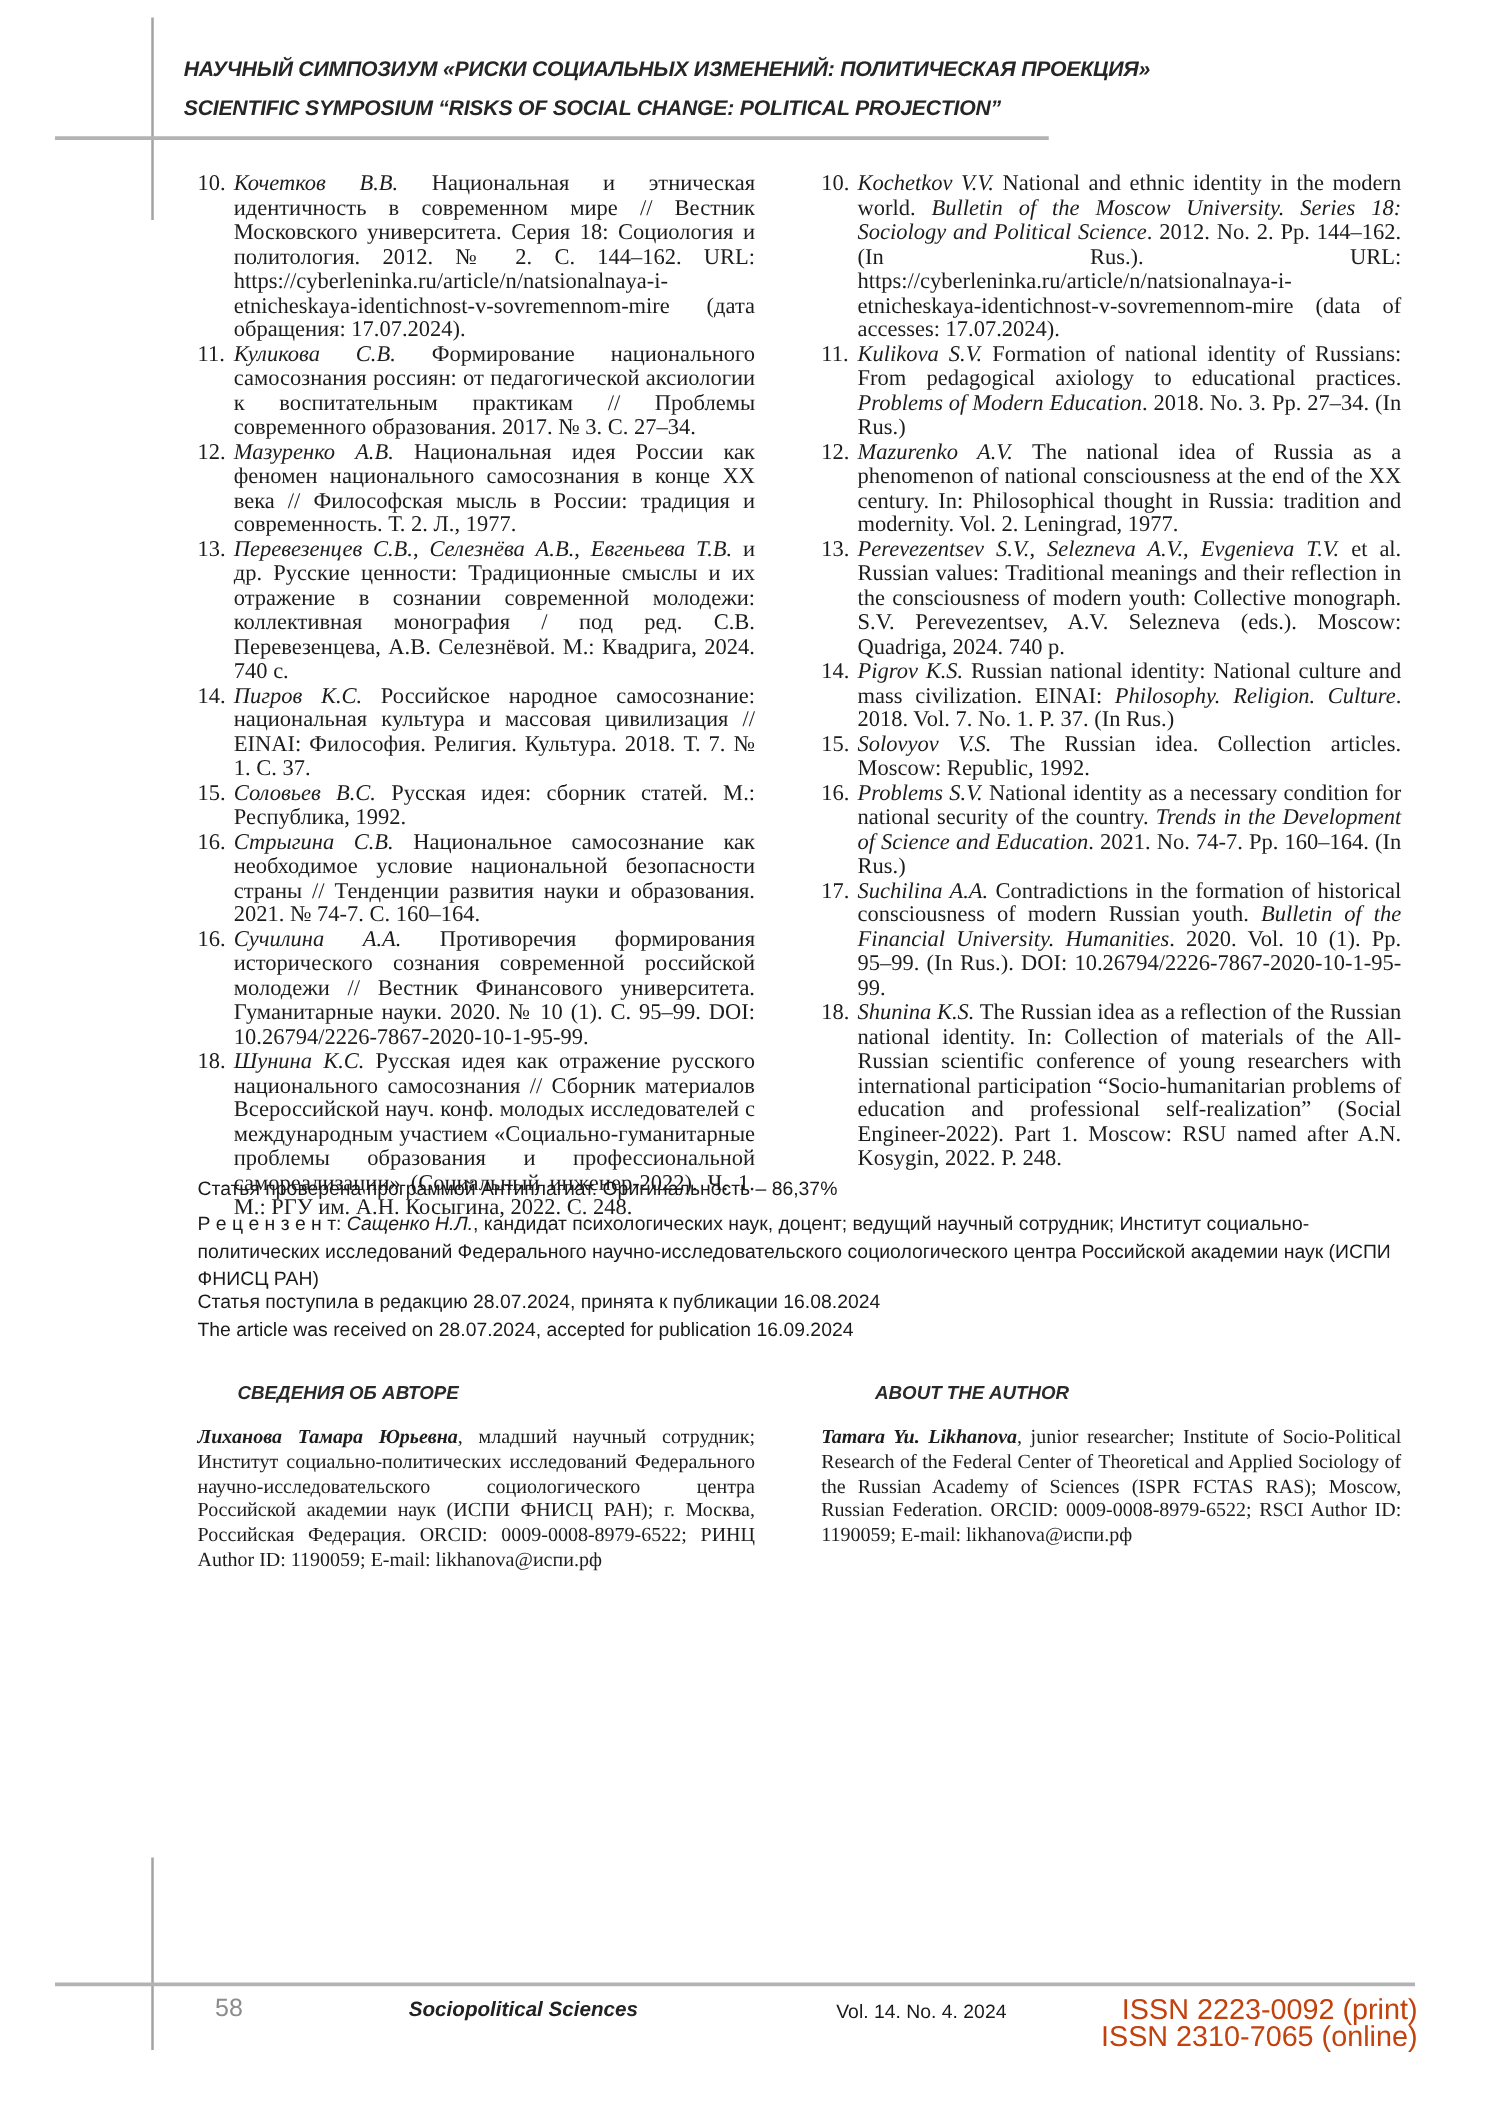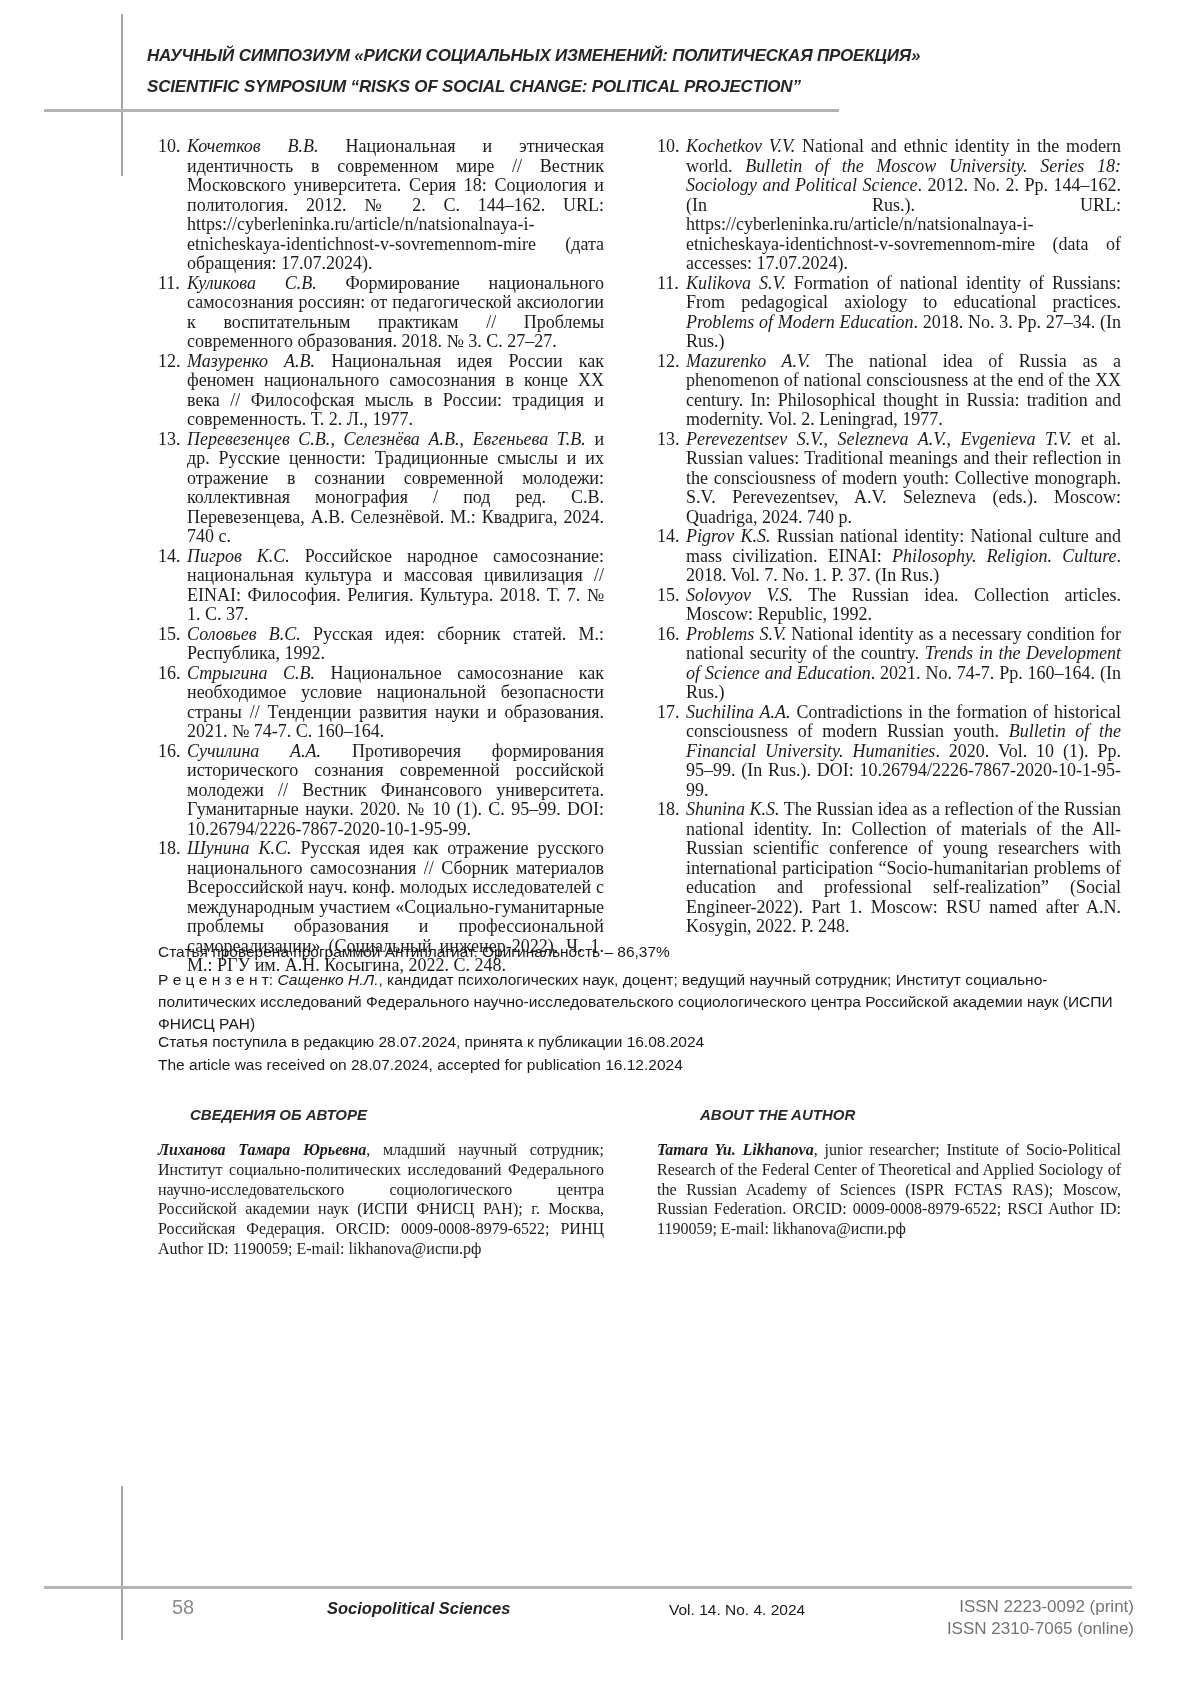--- a/index.html
+++ b/index.html
@@ -45,40 +45,40 @@
   .bio-ru{width:446px;}
   .bio-en{width:464px;}
   
   .pageno{position:absolute;left:128px;top:1596px;font-family:"Liberation Sans",sans-serif;
         font-size:20px;color:#8c8c8c;}
   .journal{position:absolute;left:283px;top:1599px;font-family:"Liberation Sans",sans-serif;
         font-style:italic;font-weight:bold;font-size:16.5px;color:#222;}
   .volinfo{position:absolute;left:625px;top:1601px;font-family:"Liberation Sans",sans-serif;
         font-size:15.5px;color:#1a1a1a;}
   .issn{position:absolute;right:110px;top:1596px;text-align:right;
-        font-family:"Liberation Sans",sans-serif;font-size:17px;line-height:22px;color:#737373;}
+        font-family:"Liberation Sans",sans-serif;font-size:23px;line-height:22px;color:#c2410c;}
 </style>
 </head>
 <body>
 
 <div class="page">
 
   <div class="tick tick-top"></div>
 
   <div class="running-head">
     <div>НАУЧНЫЙ СИМПОЗИУМ «РИСКИ СОЦИАЛЬНЫХ ИЗМЕНЕНИЙ: ПОЛИТИЧЕСКАЯ ПРОЕКЦИЯ»</div>
     <div>SCIENTIFIC SYMPOSIUM “RISKS OF SOCIAL CHANGE: POLITICAL PROJECTION”</div>
   </div>
 
   <div class="rule rule-top"></div>
 
   <main class="refs">
     <ol class="col-ru">
         <li><span class="ref-num">10.</span><span class="seg-i">Кочетков В.В.</span><span> Национальная и этническая идентичность в современном мире // Вестник Московского университета. Серия 18: Социология и политология. 2012. № 2. С. 144–162. URL: https://cyberleninka.ru/article/n/natsionalnaya-i-etnicheskaya-identichnost-v-sovremennom-mire (дата обращения: 17.07.2024).</span></li>
-        <li><span class="ref-num">11.</span><span class="seg-i">Куликова С.В.</span><span> Формирование национального самосознания россиян: от педагогической аксиологии к воспитательным практикам // Проблемы современного образования. 2018. № 3. С. 27–27.</span></li>
+        <li><span class="ref-num">11.</span><span class="seg-i">Куликова С.В.</span><span> Формирование национального самосознания россиян: от педагогической аксиологии к воспитательным практикам // Проблемы современного образования. 2017. № 3. С. 27–34.</span></li>
         <li><span class="ref-num">12.</span><span class="seg-i">Мазуренко А.В.</span><span> Национальная идея России как феномен национального самосознания в конце XX века // Философская мысль в России: традиция и современность. Т. 2. Л., 1977.</span></li>
         <li><span class="ref-num">13.</span><span class="seg-i">Перевезенцев С.В.</span><span>, </span><span class="seg-i">Селезнёва А.В.</span><span>, </span><span class="seg-i">Евгеньева Т.В.</span><span> и др. Русские ценности: Традиционные смыслы и их отражение в сознании современной молодежи: коллективная монография / под ред. С.В. Перевезенцева, А.В. Селезнёвой. М.: Квадрига, 2024. 740 с.</span></li>
         <li><span class="ref-num">14.</span><span class="seg-i">Пигров К.С.</span><span> Российское народное самосознание: национальная культура и массовая цивилизация // EINAI: Философия. Религия. Культура. 2018. Т. 7. № 1. С. 37.</span></li>
         <li><span class="ref-num">15.</span><span class="seg-i">Соловьев В.С.</span><span> Русская идея: сборник статей. М.: Республика, 1992.</span></li>
         <li><span class="ref-num">16.</span><span class="seg-i">Стрыгина С.В.</span><span> Национальное самосознание как необходимое условие национальной безопасности страны // Тенденции развития науки и образования. 2021. № 74-7. С. 160–164.</span></li>
         <li><span class="ref-num">16.</span><span class="seg-i">Сучилина А.А.</span><span> Противоречия формирования исторического сознания современной российской молодежи // Вестник Финансового университета. Гуманитарные науки. 2020. № 10 (1). С. 95–99. DOI: 10.26794/2226-7867-2020-10-1-95-99.</span></li>
         <li><span class="ref-num">18.</span><span class="seg-i">Шунина К.С.</span><span> Русская идея как отражение русского национального самосознания // Сборник материалов Всероссийской науч. конф. молодых исследователей с международным участием «Социально-гуманитарные проблемы образования и профессиональной самореализации» (Социальный инженер-2022). Ч. 1. М.: РГУ им. А.Н. Косыгина, 2022. С. 248.</span></li>
       </ol>
     <ol class="col-en">
         <li><span class="ref-num">10.</span><span class="seg-i">Kochetkov V.V.</span><span> National and ethnic identity in the modern world. </span><span class="seg-i">Bulletin of the Moscow University. Series 18: Sociology and Political Science</span><span>. 2012. No. 2. Pp. 144–162. (In Rus.). URL: https://cyberleninka.ru/article/n/natsionalnaya-i-etnicheskaya-identichnost-v-sovremennom-mire (data of accesses: 17.07.2024).</span></li>
@@ -89,21 +89,21 @@
         <li><span class="ref-num">15.</span><span class="seg-i">Solovyov V.S.</span><span> The Russian idea. Collection articles. Moscow: Republic, 1992.</span></li>
         <li><span class="ref-num">16.</span><span class="seg-i">Problems S.V.</span><span> National identity as a necessary condition for national security of the country. </span><span class="seg-i">Trends in the Development of Science and Education</span><span>. 2021. No. 74-7. Pp. 160–164. (In Rus.)</span></li>
         <li><span class="ref-num">17.</span><span class="seg-i">Suchilina A.A.</span><span> Contradictions in the formation of historical consciousness of modern Russian youth. </span><span class="seg-i">Bulletin of the Financial University. Humanities</span><span>. 2020. Vol. 10 (1). Pp. 95–99. (In Rus.). DOI: 10.26794/2226-7867-2020-10-1-95-99.</span></li>
         <li><span class="ref-num">18.</span><span class="seg-i">Shunina K.S.</span><span> The Russian idea as a reflection of the Russian national identity. In: Collection of materials of the All-Russian scientific conference of young researchers with international participation “Socio-humanitarian problems of education and professional self-realization” (Social Engineer-2022). Part 1. Moscow: RSU named after A.N. Kosygin, 2022. P. 248.</span></li>
       </ol>
   </main>
 
   <p class="sans note note-antiplagiat">Статья проверена программой Антиплагиат. Оригинальность – 86,37%</p>
   <p class="sans note note-reviewer"><span>Р е ц е н з е н т: </span><span class="seg-i">Сащенко Н.Л.</span><span>, кандидат психологических наук, доцент; ведущий научный сотрудник; Институт социально-политических исследований Федерального научно-исследовательского социологического центра Российской академии наук (ИСПИ ФНИСЦ РАН)</span></p>
   <p class="sans note note-received-ru">Статья поступила в редакцию 28.07.2024, принята к публикации 16.08.2024</p>
-  <p class="sans note note-received-en">The article was received on 28.07.2024, accepted for publication 16.12.2024</p>
+  <p class="sans note note-received-en">The article was received on 28.07.2024, accepted for publication 16.09.2024</p>
 
   <div class="about-headings">
     <h3 class="h-ru">СВЕДЕНИЯ ОБ АВТОРЕ</h3>
     <h3 class="h-en">ABOUT THE AUTHOR</h3>
   </div>
 
   <div class="bios">
     <p class="bio bio-ru"><span class="seg-bi">Лиханова Тамара Юрьевна</span><span>, младший научный сотрудник; Институт социально-политических исследований Федерального научно-исследовательского социологического центра Российской академии наук (ИСПИ ФНИСЦ РАН); г. Москва, Российская Федерация. ORCID: 0009-0008-8979-6522; РИНЦ Author ID: 1190059; E-mail: likhanova@испи.рф</span></p>
     <p class="bio bio-en"><span class="seg-bi">Tamara Yu. Likhanova</span><span>, junior researcher; Institute of Socio-Political Research of the Federal Center of Theoretical and Applied Sociology of the Russian Academy of Sciences (ISPR FCTAS RAS); Moscow, Russian Federation. ORCID: 0009-0008-8979-6522; RSCI Author ID: 1190059; E-mail: likhanova@испи.рф</span></p>
   </div>

